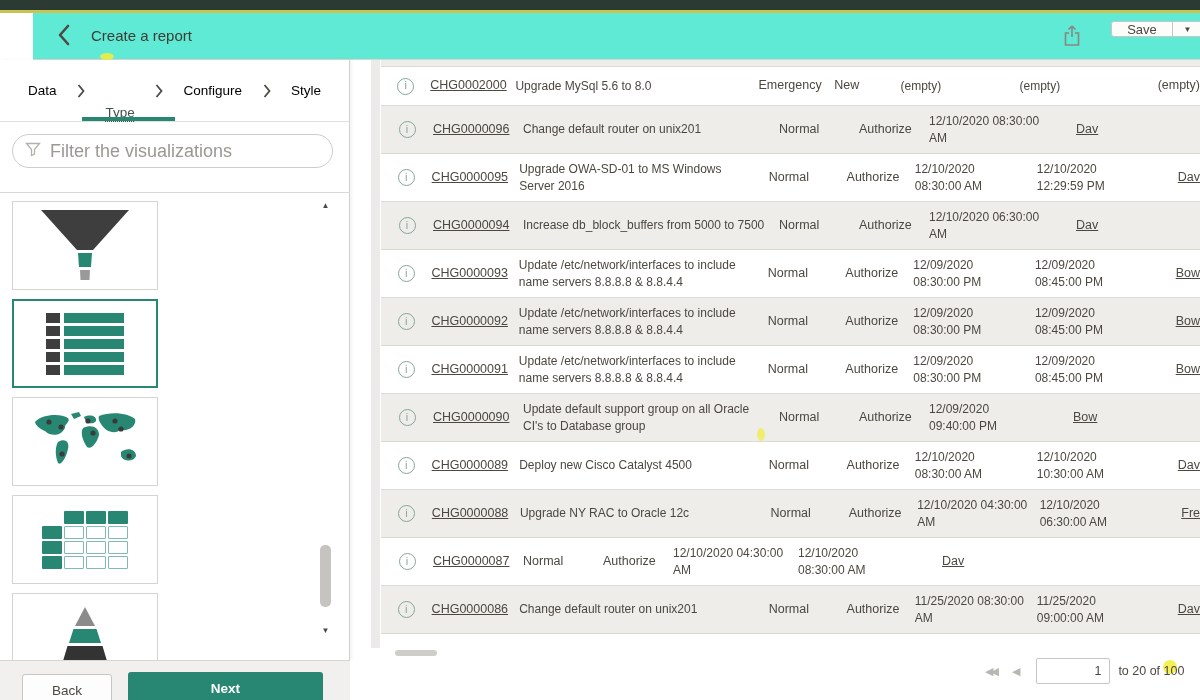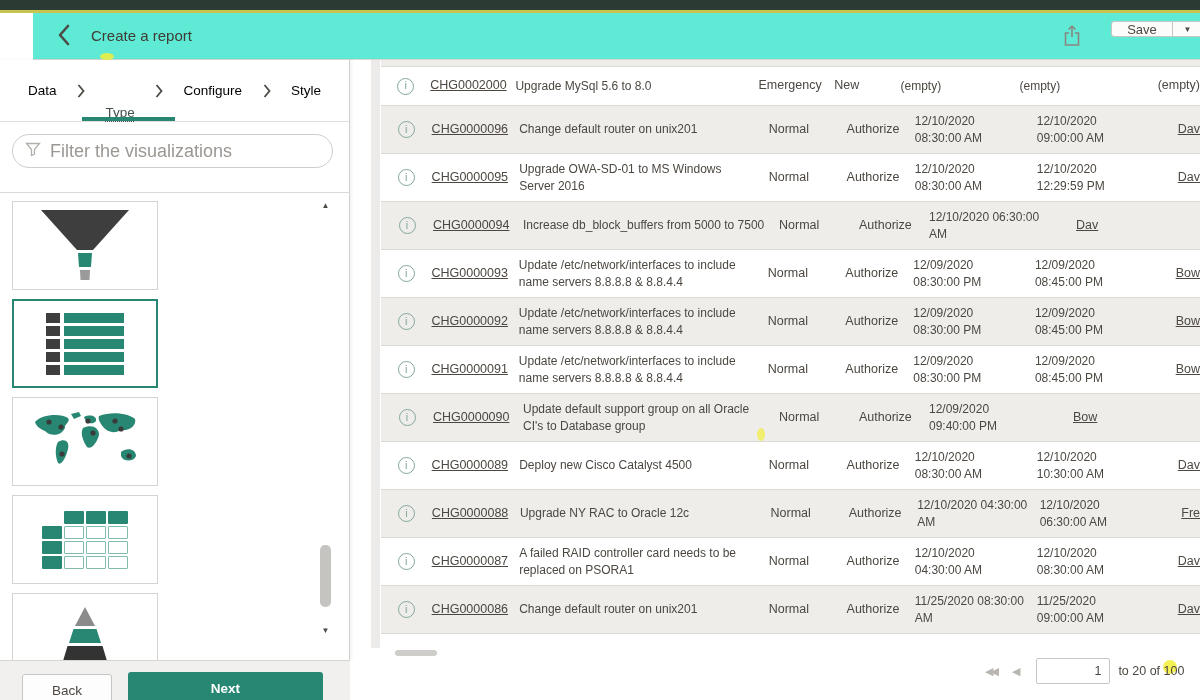--- a/index.html
+++ b/index.html
@@ -276,21 +276,20 @@
 
   <div class="row">
     <div class="cell c-icon">
             <span class="info-icon">i</span>
           </div>
     <div class="cell c-num"><span>CHG0000096</span></div>
     <div class="cell c-desc">Change default router on unix201</div>
     <div class="cell c-pri">Normal</div>
     <div class="cell c-state">Authorize</div>
     <div class="cell c-start">12/10/2020 08:30:00 AM</div>
-    <div class="cell c-end">12/10/2020 09:00:00 AM</div>
     <div class="cell c-assigned"><span>Dav</span></div>
   </div>
 
   <div class="row">
     <div class="cell c-icon">
             <span class="info-icon">i</span>
           </div>
     <div class="cell c-num"><span>CHG0000095</span></div>
     <div class="cell c-desc">Upgrade OWA-SD-01 to MS Windows Server 2016</div>
     <div class="cell c-pri">Normal</div>
@@ -387,21 +386,20 @@
     <div class="cell c-start">12/10/2020 04:30:00 AM</div>
     <div class="cell c-end">12/10/2020 06:30:00 AM</div>
     <div class="cell c-assigned"><span>Fre</span></div>
   </div>
 
   <div class="row">
     <div class="cell c-icon">
             <span class="info-icon">i</span>
           </div>
     <div class="cell c-num"><span>CHG0000087</span></div>
-    <div class="cell c-desc">A failed RAID controller card needs to be replaced on PSORA1</div>
     <div class="cell c-pri">Normal</div>
     <div class="cell c-state">Authorize</div>
     <div class="cell c-start">12/10/2020 04:30:00 AM</div>
     <div class="cell c-end">12/10/2020 08:30:00 AM</div>
     <div class="cell c-assigned"><span>Dav</span></div>
   </div>
 
   <div class="row">
     <div class="cell c-icon">
             <span class="info-icon">i</span>

